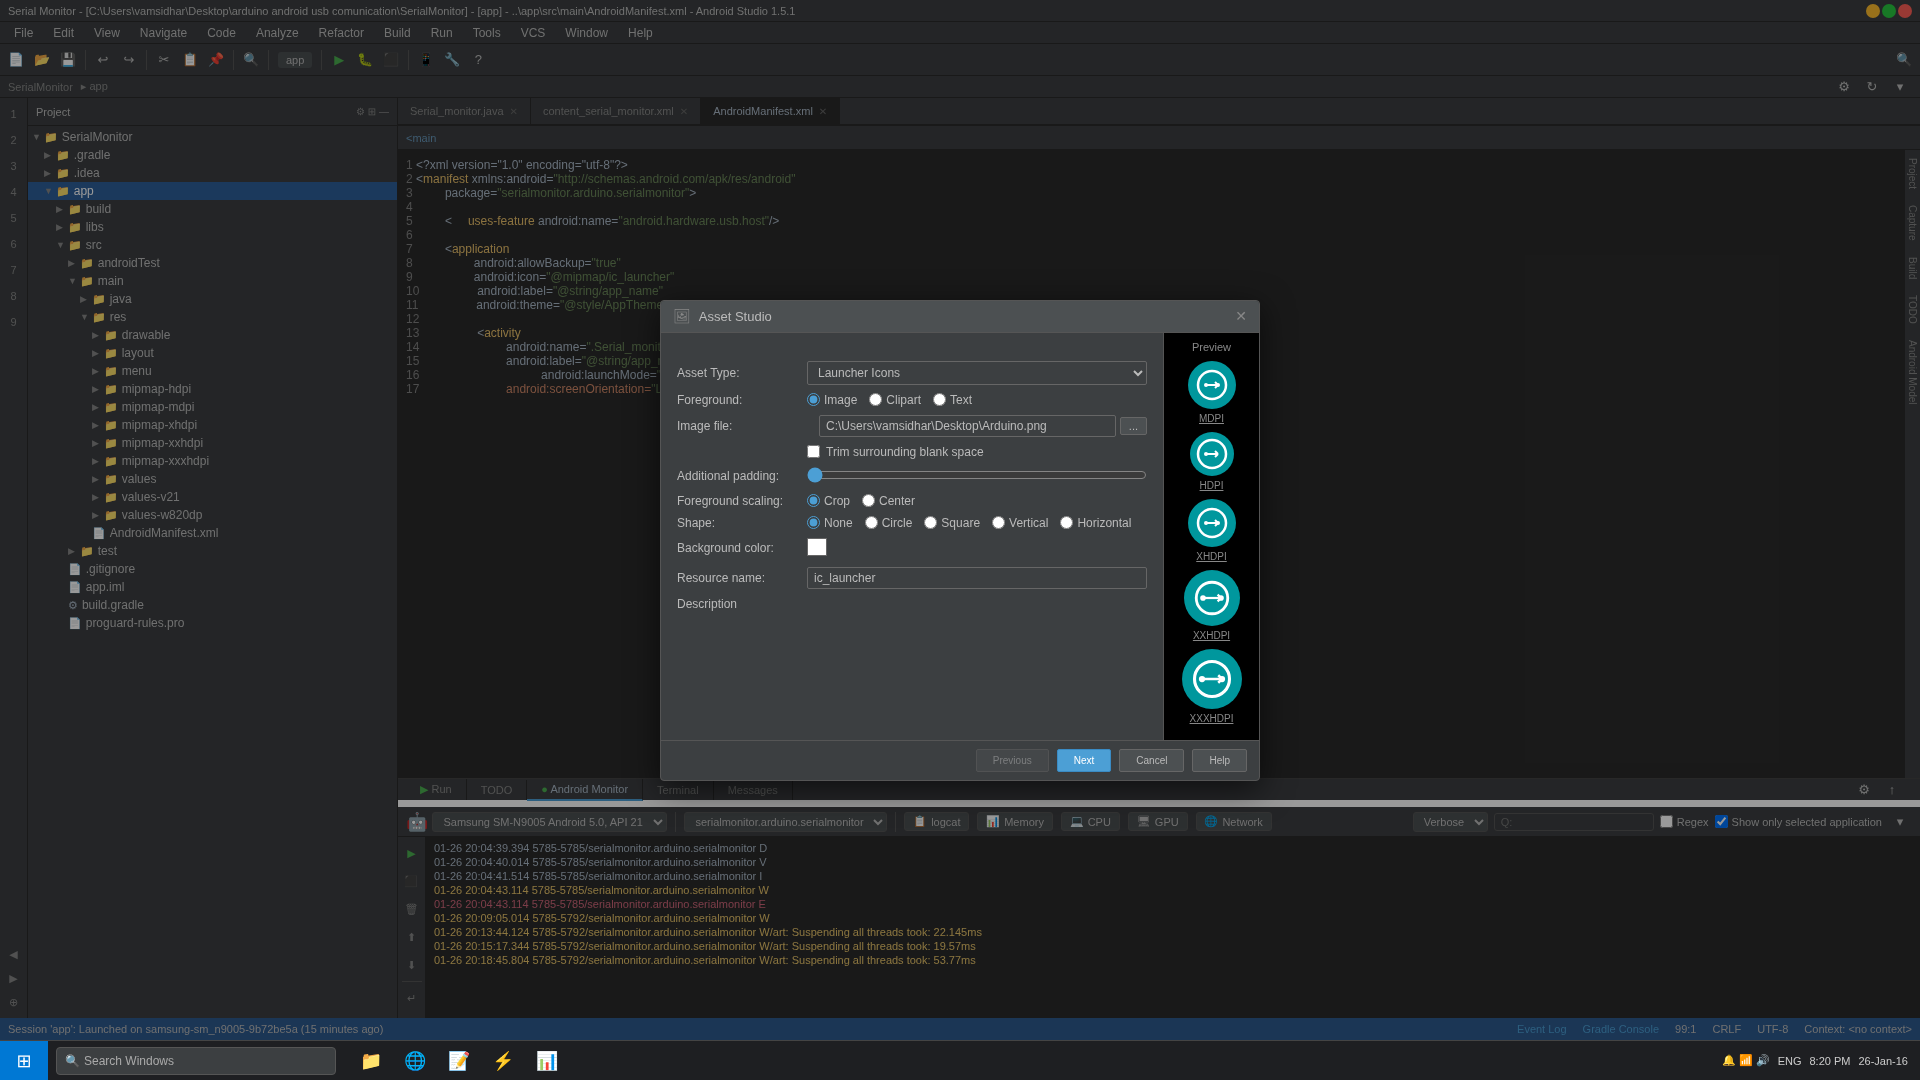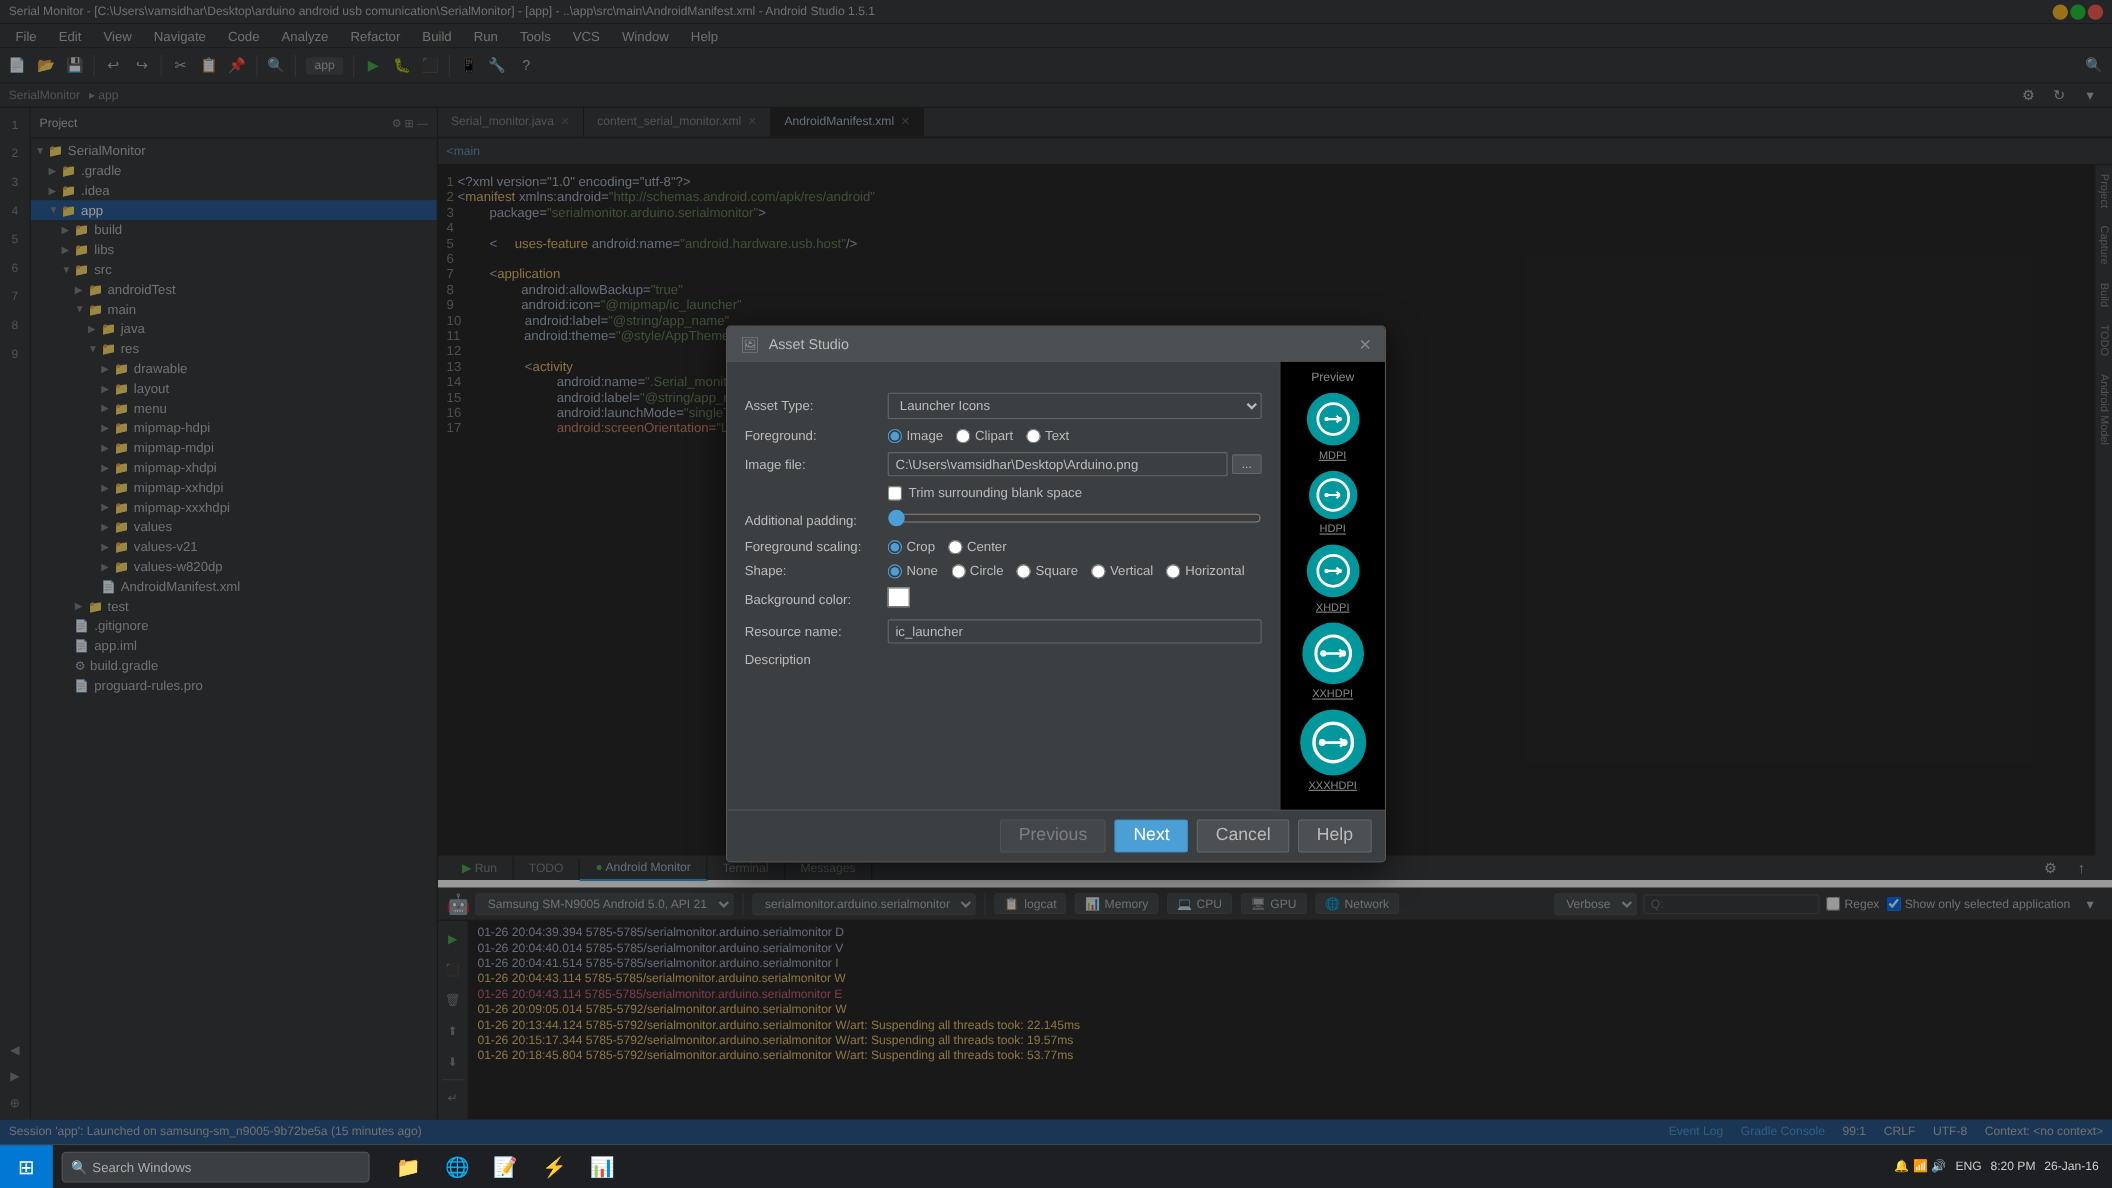--- a/index.html
+++ b/index.html
@@ -95,36 +95,36 @@
     .form-control { flex: 1; }
     .form-select { background: #3c3f41; border: 1px solid #666; color: #bbb; padding: 3px 6px; font-size: 12px; border-radius: 2px; width: 100%; }
     .form-select-wrapper { position: relative; display: flex; align-items: center; }
     .form-select-wrapper select { flex: 1; }
 
     .radio-group { display: flex; align-items: center; gap: 12px; }
     .radio-label { display: flex; align-items: center; gap: 4px; font-size: 12px; color: #bbb; cursor: pointer; }
     .radio-input { accent-color: #4c9fd5; cursor: pointer; }
 
     .form-input { background: #3c3f41; border: 1px solid #666; color: #bbb; padding: 3px 6px; font-size: 12px; border-radius: 2px; flex: 1; }
-    .form-input-row { display: flex; align-items: center; gap: 4px; width: 100%; }
+    .form-input-row { display: flex; align-items: center; gap: 4px; width: 100%; margin-left: 12px; }
     .form-browse-btn { background: #4c5052; border: 1px solid #666; color: #bbb; padding: 2px 8px; font-size: 11px; cursor: pointer; border-radius: 2px; }
 
     .checkbox-label { display: flex; align-items: center; gap: 6px; font-size: 12px; color: #bbb; cursor: pointer; }
     .padding-slider { width: 100%; accent-color: #4c9fd5; }
     .color-swatch { width: 20px; height: 18px; background: white; border: 1px solid #666; display: inline-block; }
 
     
     .preview-item { display: flex; flex-direction: column; align-items: center; margin-bottom: 8px; }
     .preview-icon { width: 48px; height: 48px; border-radius: 50%; background: #00979d; display: flex; align-items: center; justify-content: center; color: white; font-size: 22px; margin-bottom: 4px; }
     .preview-icon.large { width: 56px; height: 56px; font-size: 26px; }
     .preview-label { font-size: 10px; color: #888; text-decoration: underline; }
 
     
     .dialog-footer { padding: 8px 12px; display: flex; justify-content: flex-end; gap: 8px; border-top: 1px solid #555; }
-    .btn { padding: 5px 16px; font-size: 16px; border-radius: 2px; cursor: pointer; border: 1px solid transparent; }
+    .btn { padding: 5px 16px; font-size: 10px; border-radius: 2px; cursor: pointer; border: 1px solid transparent; }
     .btn-primary { background: #4c9fd5; color: white; border-color: #3a8bc4; }
     .btn-secondary { background: #4c5052; color: #bbb; border-color: #666; }
 
     
     ::-webkit-scrollbar { width: 6px; height: 6px; }
     ::-webkit-scrollbar-track { background: #3c3f41; }
     ::-webkit-scrollbar-thumb { background: #555; border-radius: 3px; }
 
     .breadcrumb-bar { height: 24px; background: #3c3f41; display: flex; align-items: center; padding: 0 8px; font-size: 11px; color: #6897bb; border-bottom: 1px solid #2b2b2b; }
   </style>
@@ -425,21 +425,21 @@
           <span style="color:#808080;">6 </span><br>
           <span style="color:#808080;">7 </span>&nbsp;&nbsp;&nbsp;&nbsp;<span style="color:#a9b7c6;">&lt;</span><span style="color:#e8bf6a;">application</span><br>
           <span style="color:#808080;">8 </span>&nbsp;&nbsp;&nbsp;&nbsp;&nbsp;&nbsp;&nbsp;&nbsp;<span style="color:#a9b7c6;">android:allowBackup=</span><span style="color:#6a8759;">"true"</span><br>
           <span style="color:#808080;">9 </span>&nbsp;&nbsp;&nbsp;&nbsp;&nbsp;&nbsp;&nbsp;&nbsp;<span style="color:#a9b7c6;">android:icon=</span><span style="color:#6a8759;">"@mipmap/ic_launcher"</span><br>
           <span style="color:#808080;">10</span>&nbsp;&nbsp;&nbsp;&nbsp;&nbsp;&nbsp;&nbsp;&nbsp;<span style="color:#a9b7c6;">android:label=</span><span style="color:#6a8759;">"@string/app_name"</span><br>
           <span style="color:#808080;">11</span>&nbsp;&nbsp;&nbsp;&nbsp;&nbsp;&nbsp;&nbsp;&nbsp;<span style="color:#a9b7c6;">android:theme=</span><span style="color:#6a8759;">"@style/AppTheme"</span><span style="color:#a9b7c6;">&gt;</span><br>
           <span style="color:#808080;">12</span><br>
           <span style="color:#808080;">13</span>&nbsp;&nbsp;&nbsp;&nbsp;&nbsp;&nbsp;&nbsp;&nbsp;<span style="color:#a9b7c6;">&lt;</span><span style="color:#e8bf6a;">activity</span><br>
           <span style="color:#808080;">14</span>&nbsp;&nbsp;&nbsp;&nbsp;&nbsp;&nbsp;&nbsp;&nbsp;&nbsp;&nbsp;&nbsp;&nbsp;<span style="color:#a9b7c6;">android:name=</span><span style="color:#6a8759;">".Serial_monitor"</span><br>
           <span style="color:#808080;">15</span>&nbsp;&nbsp;&nbsp;&nbsp;&nbsp;&nbsp;&nbsp;&nbsp;&nbsp;&nbsp;&nbsp;&nbsp;<span style="color:#a9b7c6;">android:label=</span><span style="color:#6a8759;">"@string/app_name"</span><br>
-          <span style="color:#808080;">16</span>&nbsp;&nbsp;&nbsp;&nbsp;&nbsp;&nbsp;&nbsp;&nbsp;&nbsp;&nbsp;&nbsp;&nbsp;<span style="color:#a9b7c6;">android:launchMode=</span><span style="color:#6a8759;">"singleTask"</span><span style="color:#a9b7c6;">&gt;</span><br>
+          <span style="color:#808080;">16</span>&nbsp;&nbsp;&nbsp;&nbsp;&nbsp;&nbsp;&nbsp;&nbsp;&nbsp;&nbsp;&nbsp;&nbsp;<span style="color:#a9b7c6;margin-left:35px;">android:launchMode=</span><span style="color:#6a8759;">"singleTask"</span><span style="color:#a9b7c6;">&gt;</span><br>
           <span style="color:#808080;">17</span>&nbsp;&nbsp;&nbsp;&nbsp;&nbsp;&nbsp;&nbsp;&nbsp;&nbsp;&nbsp;&nbsp;&nbsp;<span style="color:#cf8767;">android:screenOrientation=</span><span style="color:#6a8759;">"LAUNCHER"</span>&nbsp;<span style="color:#a9b7c6;">/&gt;</span>
         </div>
         <div class="right-sidebar">
           <span class="right-sidebar-label">Project</span>
           <span class="right-sidebar-label">Capture</span>
           <span class="right-sidebar-label">Build</span>
           <span class="right-sidebar-label">TODO</span>
           <span class="right-sidebar-label">Android Model</span>
         </div>
       </div>

